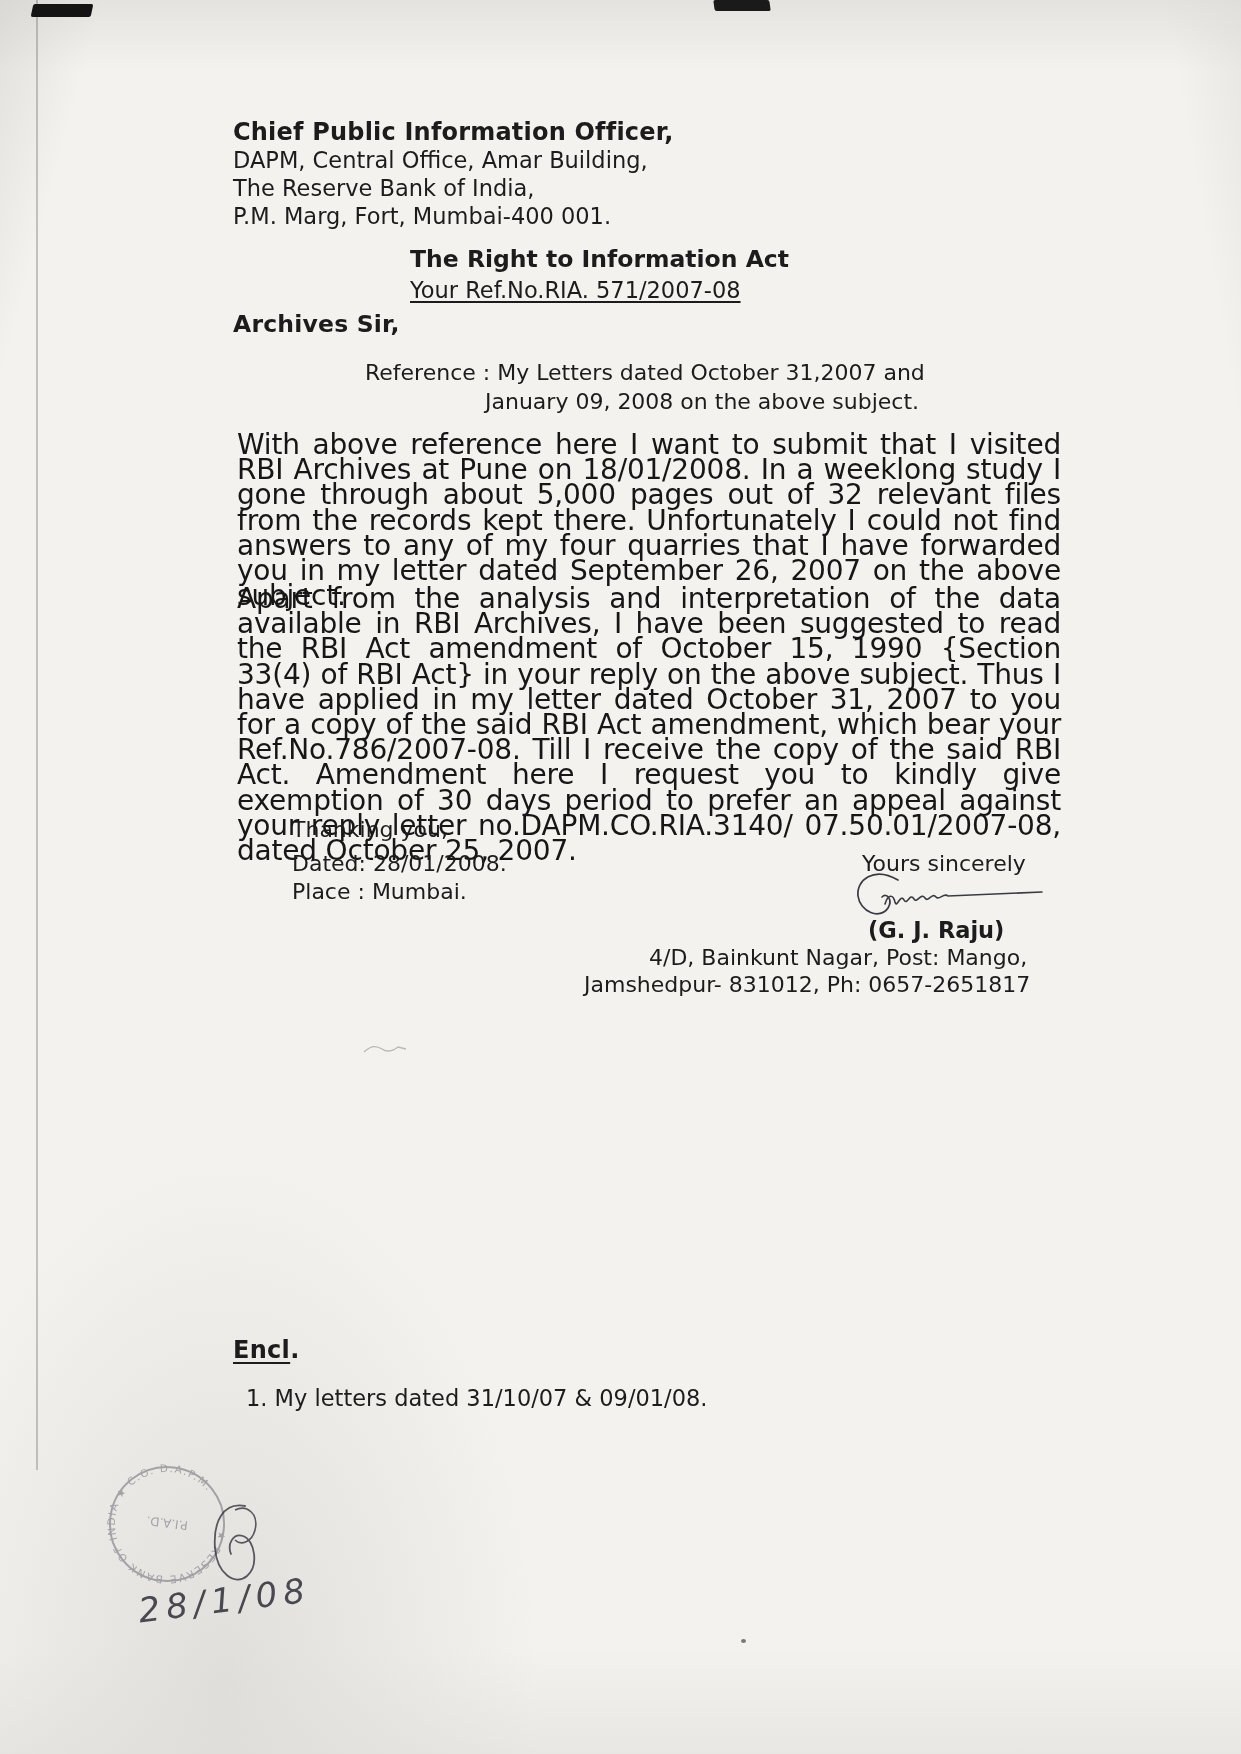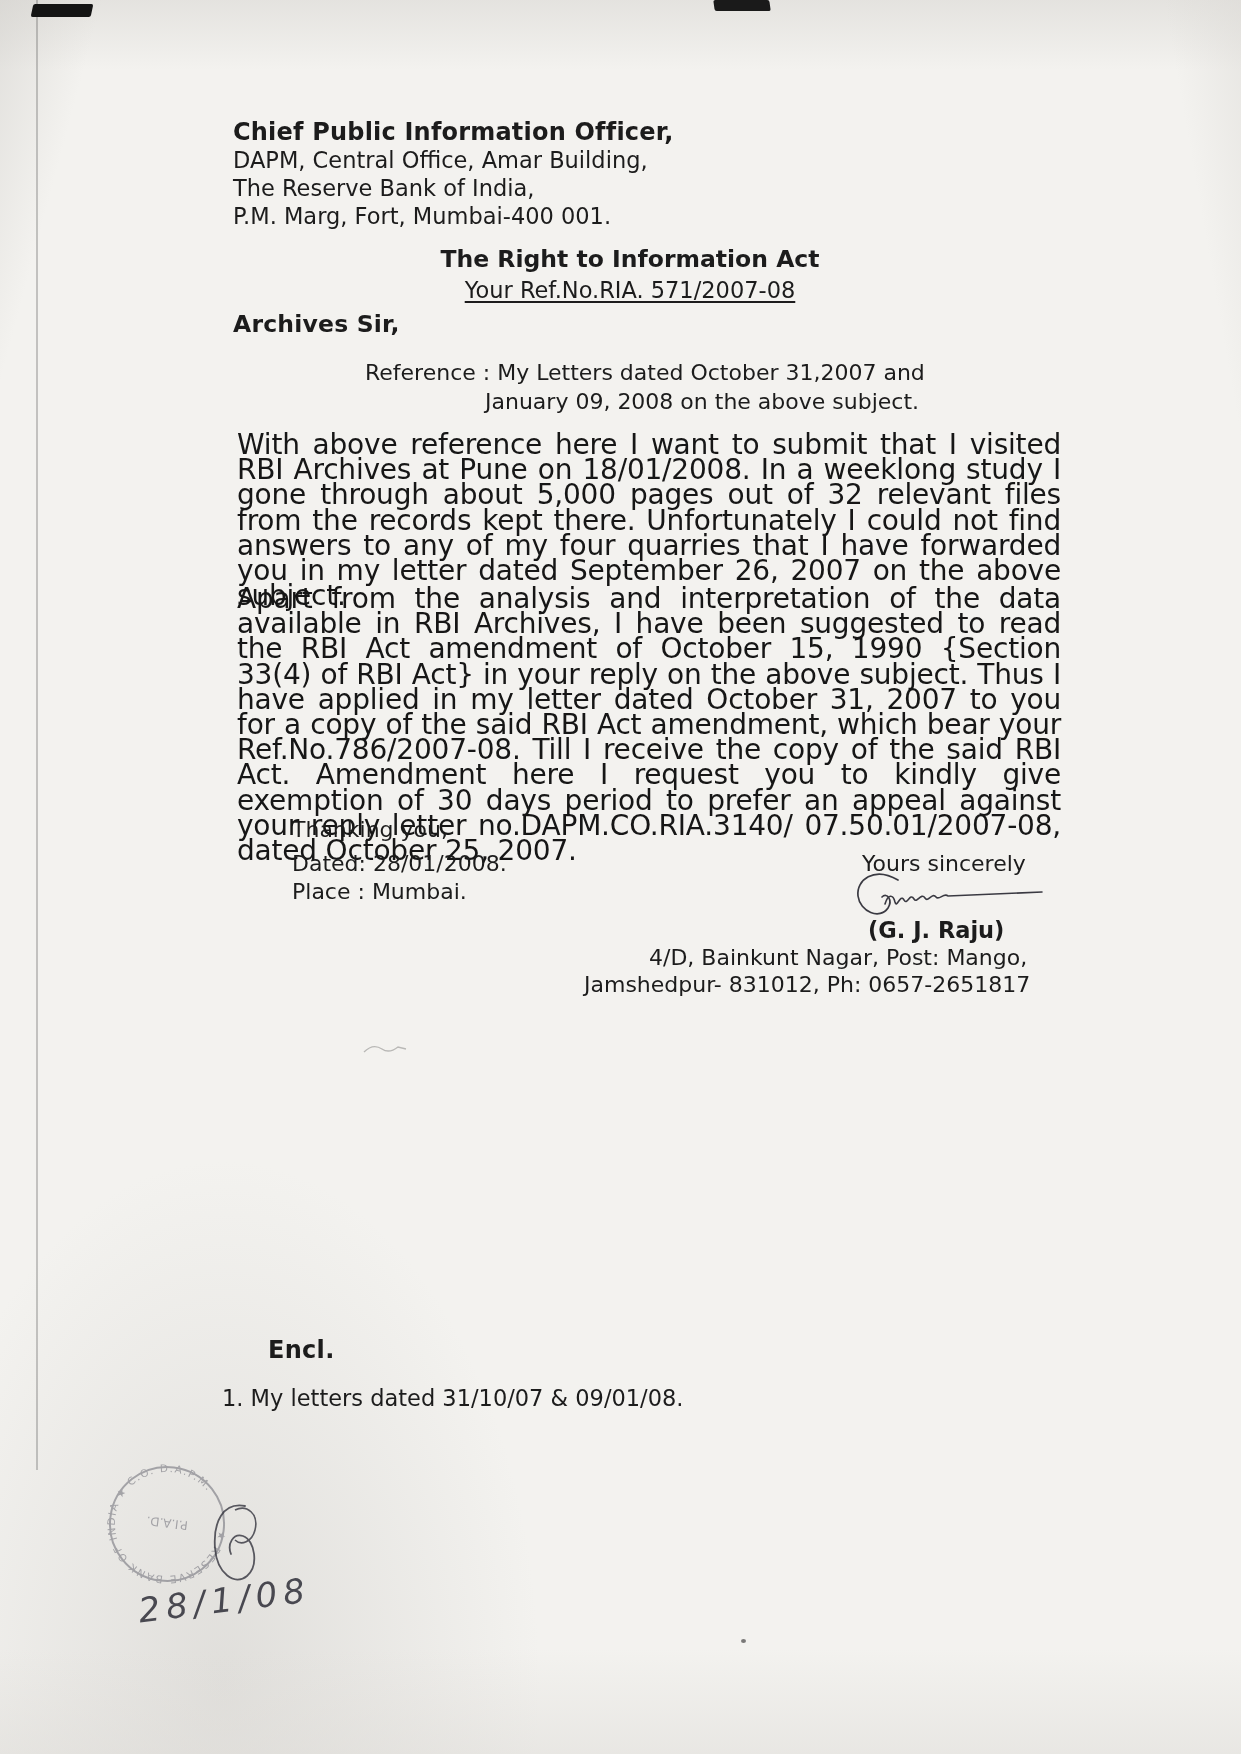--- a/index.html
+++ b/index.html
@@ -22,42 +22,42 @@
 
   
   .edge-line-left { left:36px; top:0; width:2px; height:1470px; background:rgba(70,70,70,0.28); }
   .corner-mark-1 { left:32px; top:4px; width:60px; height:13px; background:#141414; transform:skewX(-12deg); border-radius:2px; }
   .corner-mark-2 { left:714px; top:0px; width:56px; height:11px; background:#1a1a1a; transform:skewX(8deg); border-radius:2px; }
   .dot-mark { left:741px; top:1639px; width:5px; height:4px; background:rgba(20,20,20,0.55); border-radius:50%; }
 
   
   .recipient { left:233px; top:118px; line-height:28px; font-size:22.5px; }
   .recipient-title { font-weight:bold; font-size:24px; letter-spacing:0.2px; }
-  .subject-block { left:410px; top:245px; width:440px; text-align:center; }
+  .subject-block { left:410px; top:245px; width:440px; }
   .subject-title { font-weight:bold; font-size:23.5px; }
   .subject-ref { font-size:22.5px; text-decoration:underline; text-underline-offset:3px; margin-top:4px; }
   .salutation { left:233px; top:310px; font-weight:bold; font-size:23.5px; letter-spacing:0.2px; }
   .reference-block { left:365px; top:358px; font-size:22px; line-height:29px; }
   .reference-line2 { padding-left:120px; }
   .para { left:237px; width:824px; font-size:28px; line-height:25.2px; text-align:justify; letter-spacing:-0.2px; color:#161616; }
   .para1 { top:432px; }
   .para2 { top:586px; }
   .thanks { left:292px; top:817px; font-size:22px; }
   .dated  { left:292px; top:851px; font-size:22px; }
   .place  { left:292px; top:879px; font-size:22px; }
   .valediction { left:862px; top:851px; font-size:22px; }
   .sig-scribble { left:852px; top:868px; }
   .sig-name { left:868px; top:917px; font-size:22.5px; font-weight:bold; }
   .sig-addr1 { left:649px; top:945px; font-size:22px; }
   .sig-addr2 { left:584px; top:972px; font-size:22px; }
   .smudge { left:362px; top:1040px; opacity:0.55; }
 
   .encl-heading { left:233px; top:1336px; font-size:24px; font-weight:bold; letter-spacing:0.3px; }
-  .encl-heading .u { text-underline-offset:4px;margin-left:35px; }
-  .encl-list { left:222px; top:1384px; font-size:22.5px; line-height:29.5px; }
+  .encl-heading .u { text-decoration:underline; text-underline-offset:4px; }
+  .encl-list { left:246px; top:1384px; font-size:22.5px; line-height:29.5px; }
 
   .stamp { left:98px; top:1455px; opacity:0.55; }
   .hand-scribble { left:205px; top:1500px; opacity:0.8; }
   .hand-date { left:138px; top:1580px; font-size:34px; font-style:italic; color:#2e2e38;
                transform:rotate(-7deg); letter-spacing:6px; opacity:0.85; }
 </style>
 </head>
 <body>
 
 <div class="page">

